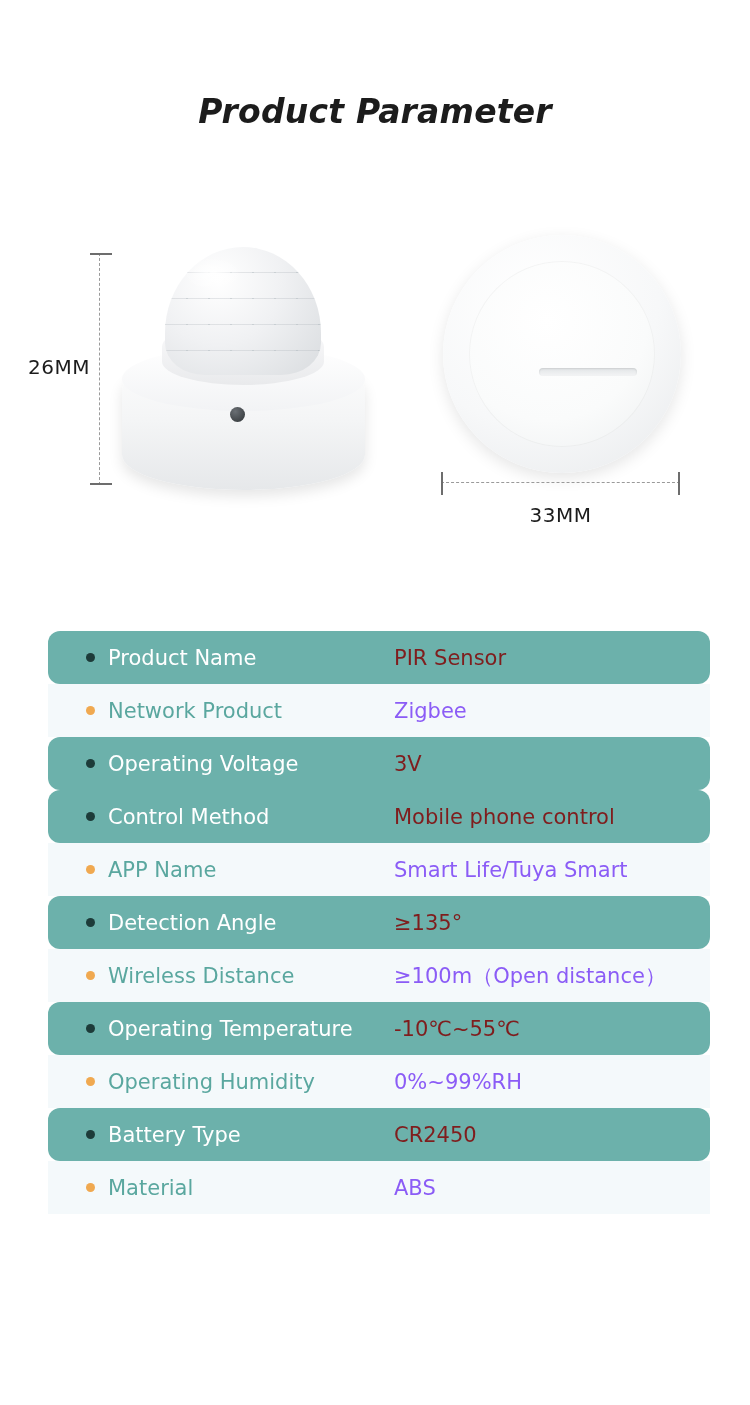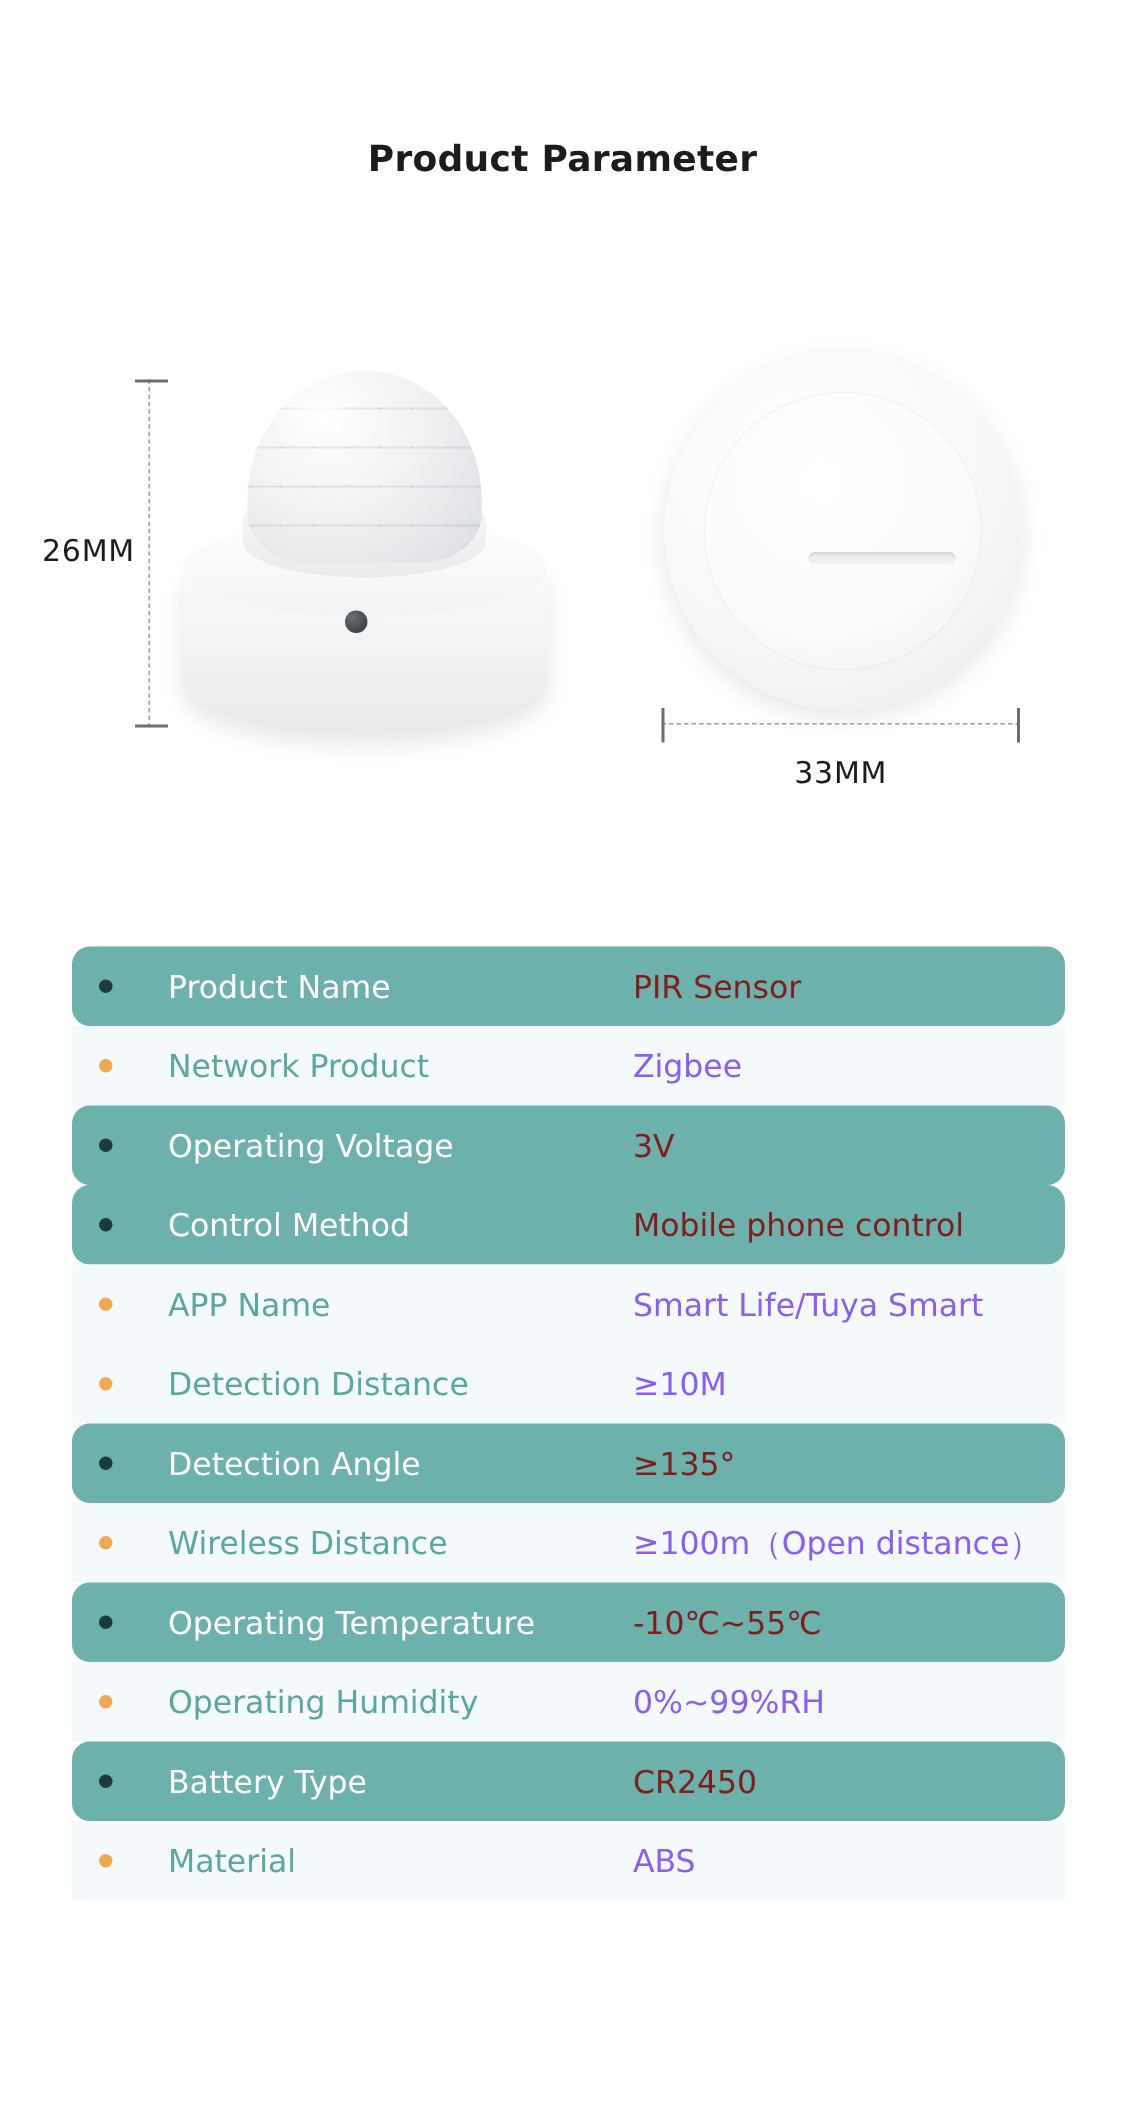--- a/index.html
+++ b/index.html
@@ -17,24 +17,25 @@
     overflow: hidden;
   }
 
   
   .title {
     position: absolute;
     top: 92px;
     left: 0;
     width: 750px;
     text-align: center;
-    font-size: 24px;
+    font-size: 33px;
     font-weight: 700;
     color: #1c1c1c;
     letter-spacing: 0.2px;
+    font-style: italic;
   }
 
   
   .illustration {
     position: absolute;
     top: 225px;
     left: 0;
     width: 750px;
     height: 330px;
     padding-left: 28px;
@@ -209,22 +210,21 @@
   .spec-table {
     position: absolute;
     left: 48px;
     top: 631px;
     width: 662px;
   }
   .spec-row {
     display: flex;
     align-items: center;
     height: 53px;
-    padding-left: 18px;
-    gap: 24px;
+    padding-left: 38px;
   }
   .spec-row.alt {
     background: #6cb1ab;
     border-radius: 12px;
   }
   .spec-row.plain {
     background: #f4f9fb;
   }
   .spec-row .bullet {
     width: 9px;
@@ -311,25 +311,20 @@
       <span class="label">Control Method</span>
       <span class="value">Mobile phone control</span>
     </div>
 
     <div class="spec-row plain">
       <span class="bullet"></span>
       <span class="label">APP Name</span>
       <span class="value">Smart Life/Tuya Smart</span>
     </div>
 
-    <div class="spec-row plain">
-      <span class="bullet"></span>
-      <span class="label">Detection Distance</span>
-      <span class="value">≥10M</span>
-    </div>
 
     <div class="spec-row alt">
       <span class="bullet"></span>
       <span class="label">Detection Angle</span>
       <span class="value">≥135°</span>
     </div>
 
     <div class="spec-row plain">
       <span class="bullet"></span>
       <span class="label">Wireless Distance</span>

